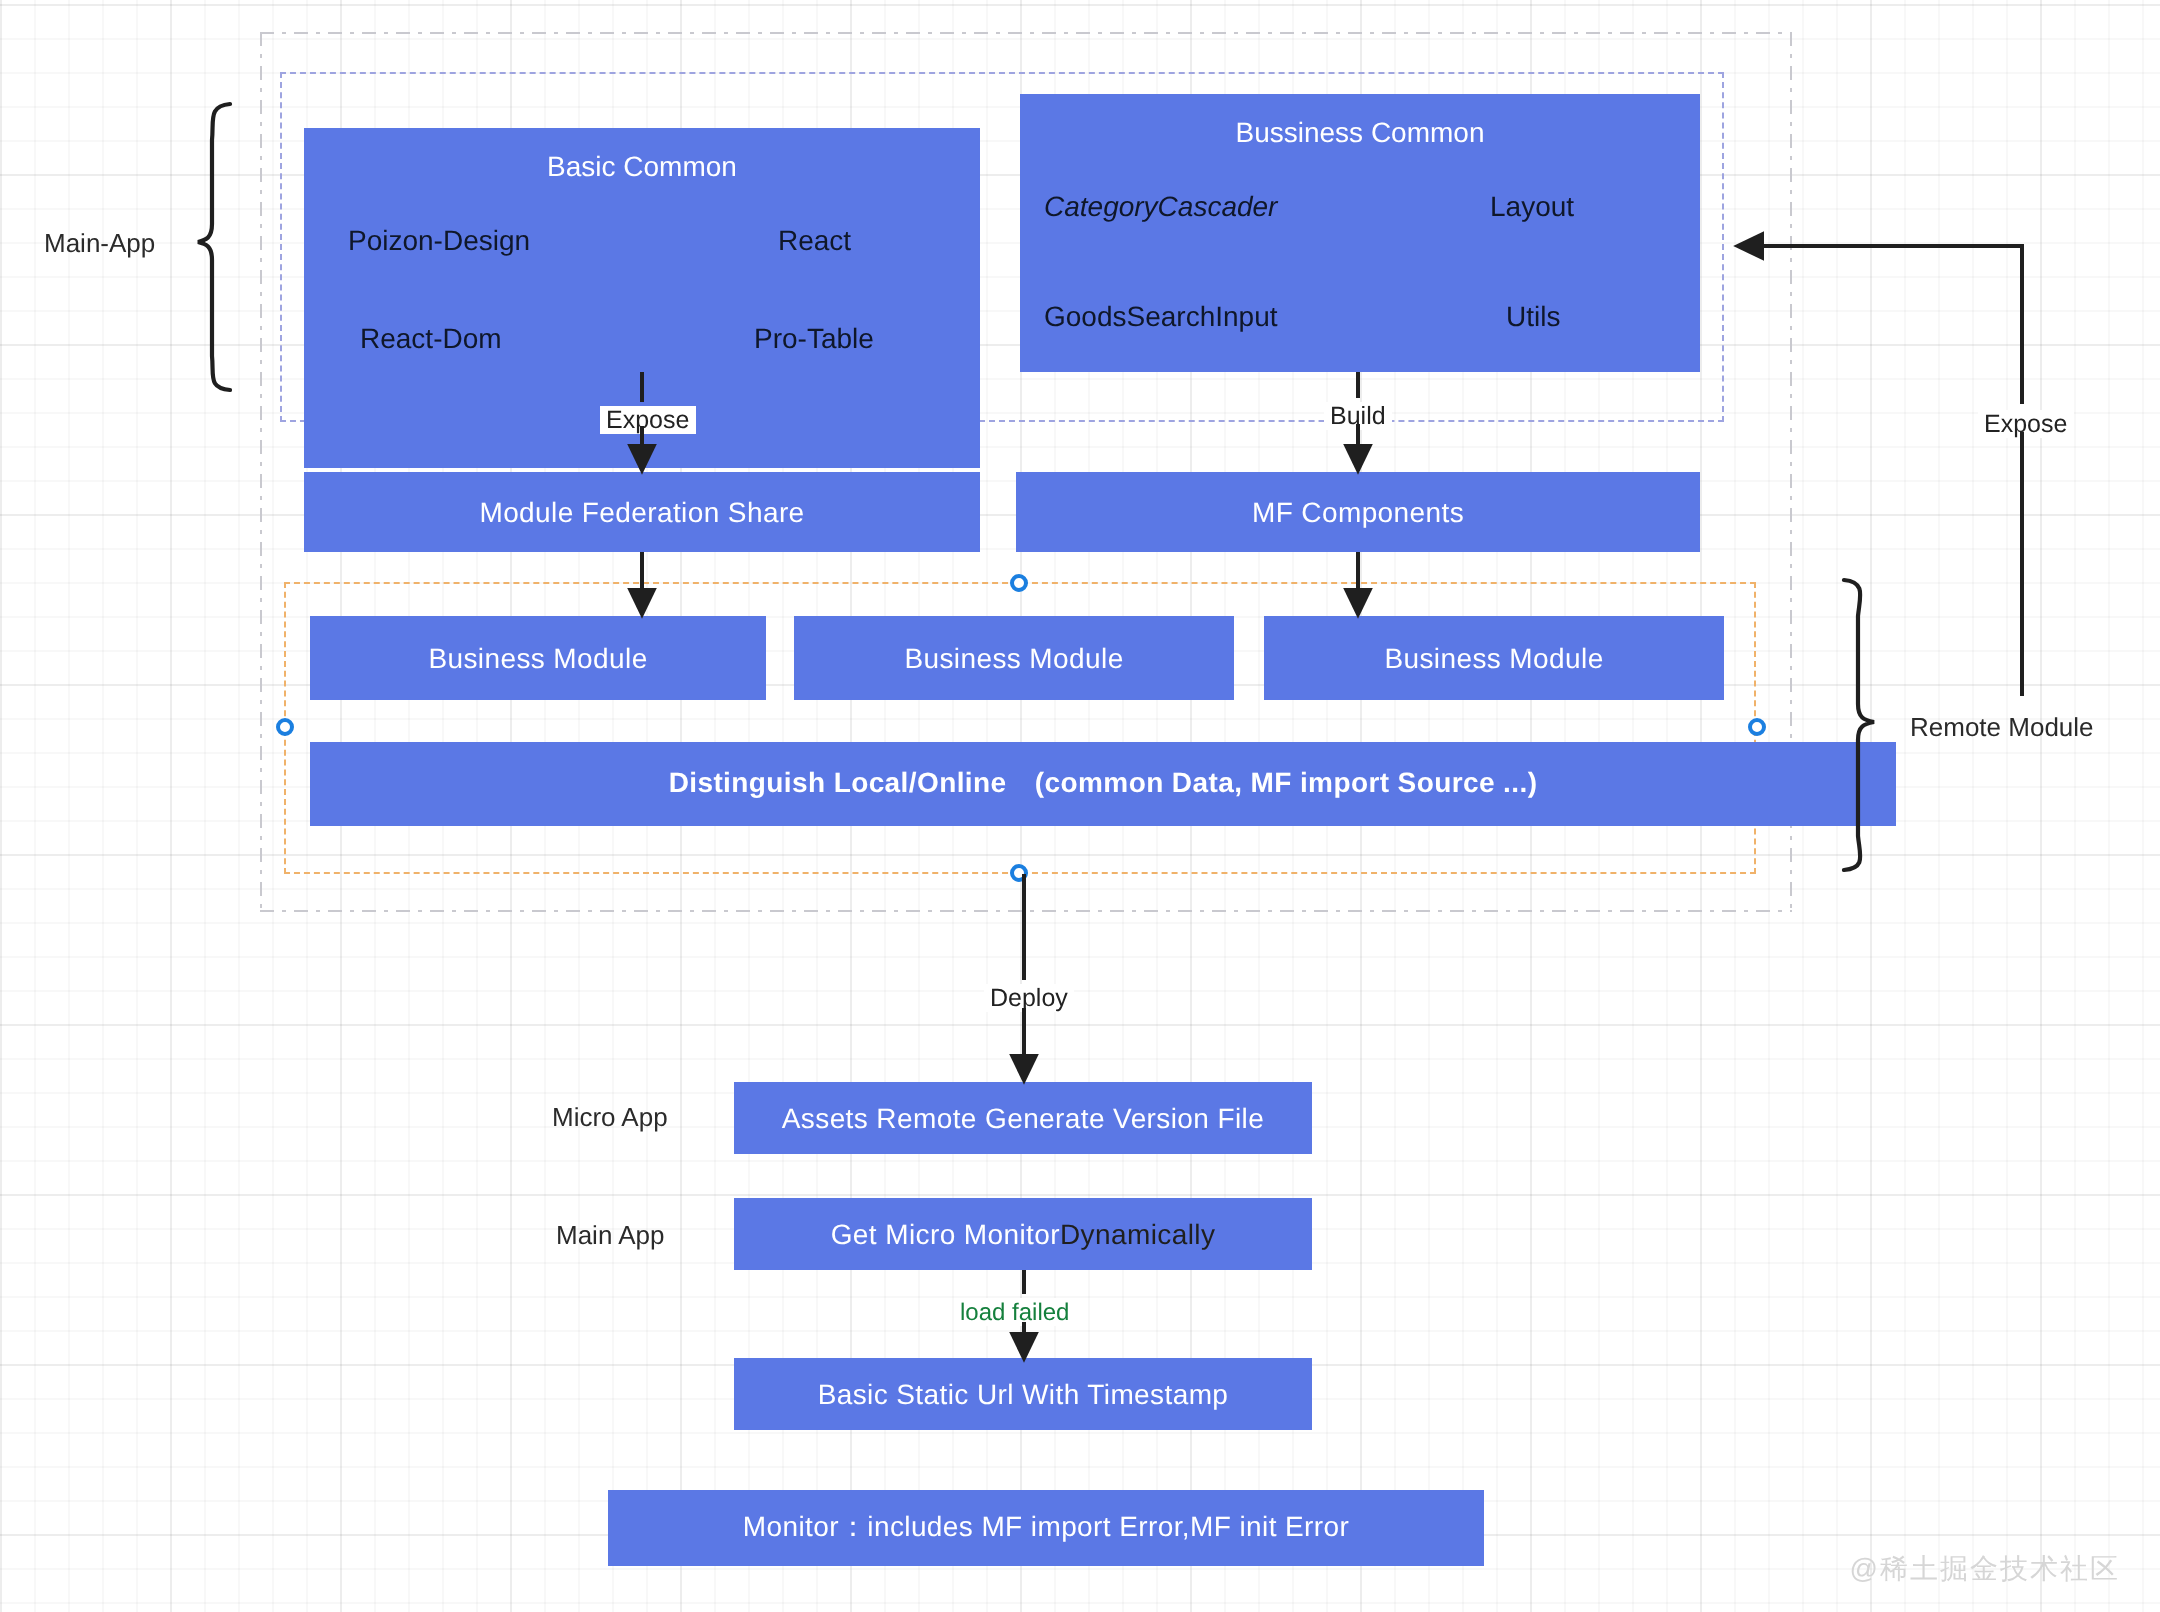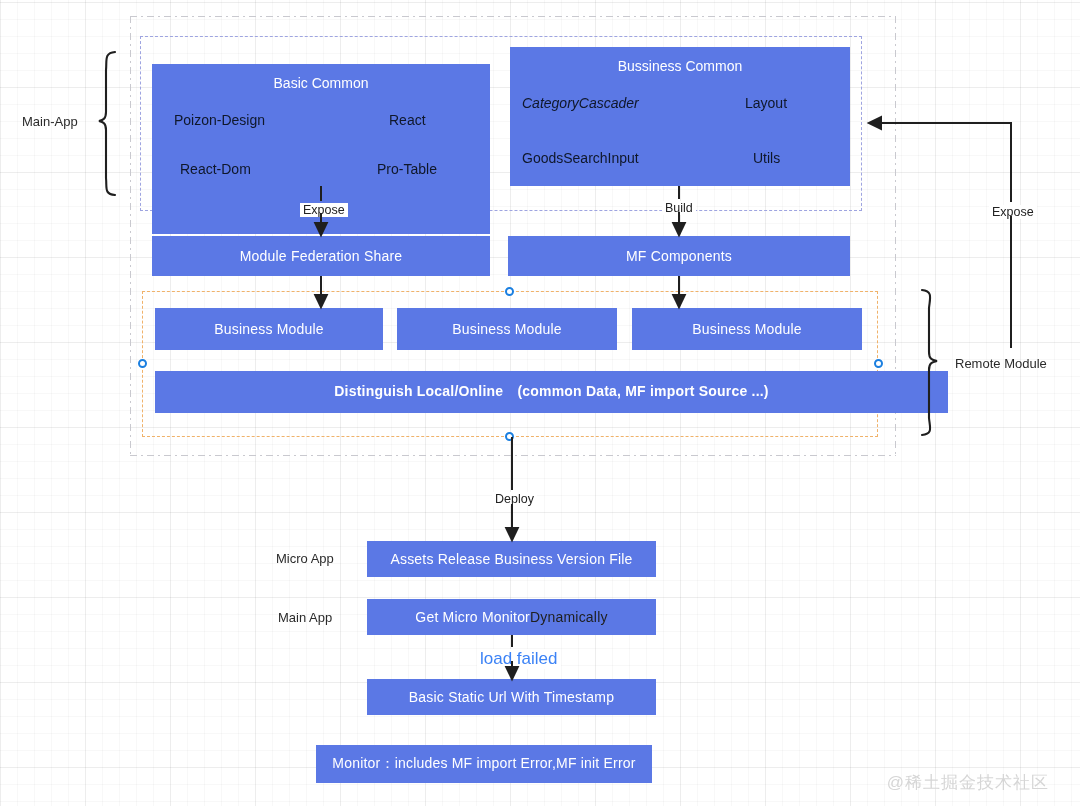--- a/index.html
+++ b/index.html
@@ -85,35 +85,35 @@
   .lbl-sm{
     position:absolute;
     font-size:12.5px;
     color:#222222;
     background:#ffffff;
     padding:0 3px;
     white-space:nowrap;
   }
   .lbl-red{
     position:absolute;
-    font-size:17px;
-    color:#3b82f6;
+    font-size:12px;
+    color:#15803d;
     background:#ffffff;
     padding:0 3px;
     white-space:nowrap;
   }
   svg.overlay{
     position:absolute;left:0;top:0;
     width:1080px;height:806px;
     pointer-events:none;
   }
   .wm{
     position:absolute;
-    right:31px;bottom:12px;
-    font-size:17px;
+    right:20px;bottom:12px;
+    font-size:14px;
     color:#d6d6d6;
     letter-spacing:1px;
     white-space:nowrap;
     text-align:right;
   }
   .dyn{color:#1f1f1f;}
 </style>
 </head>
 <body>
 
@@ -160,30 +160,30 @@
 
   <div class="box" style="left:155px;top:308px;width:228px;height:42px;">Business Module</div>
   <div class="box" style="left:397px;top:308px;width:220px;height:42px;">Business Module</div>
   <div class="box" style="left:632px;top:308px;width:230px;height:42px;">Business Module</div>
 
   <div class="box" style="left:155px;top:371px;width:793px;height:42px;font-weight:bold;">Distinguish Local/Online　(common Data, MF import Source ...)</div>
 
   <div class="lbl" style="left:276px;top:551px;">Micro App</div>
   <div class="lbl" style="left:278px;top:610px;">Main App</div>
 
-  <div class="box" style="left:367px;top:541px;width:289px;height:36px;">Assets Release Business Version File</div>
+  <div class="box" style="left:367px;top:541px;width:289px;height:36px;">Assets Remote Generate Version File</div>
 
   <div class="box" style="left:367px;top:599px;width:289px;height:36px;">
     <span>Get Micro Monitor </span>
       <span class="dyn">Dynamically</span>
   </div>
 
   <div class="box" style="left:367px;top:679px;width:289px;height:36px;">Basic Static Url With Timestamp</div>
 
-  <div class="box" style="left:304px;top:745px;width:336px;height:38px;margin-left:12px;">Monitor：includes MF import Error,MF init Error</div>
+  <div class="box" style="left:304px;top:745px;width:438px;height:38px;">Monitor：includes MF import Error,MF init Error</div>
 
   <div class="lbl-sm" style="left:300px;top:203px;">Expose</div>
   <div class="lbl-sm" style="left:662px;top:201px;">Build</div>
   <div class="lbl-sm" style="left:989px;top:205px;">Expose</div>
   <div class="lbl-sm" style="left:492px;top:492px;">Deploy</div>
   <div class="lbl-red" style="left:477px;top:649px;">load failed</div>
 
   <div class="lbl" style="left:22px;top:114px;">Main-App</div>
   <div class="lbl" style="left:955px;top:356px;">Remote  Module</div>
 

